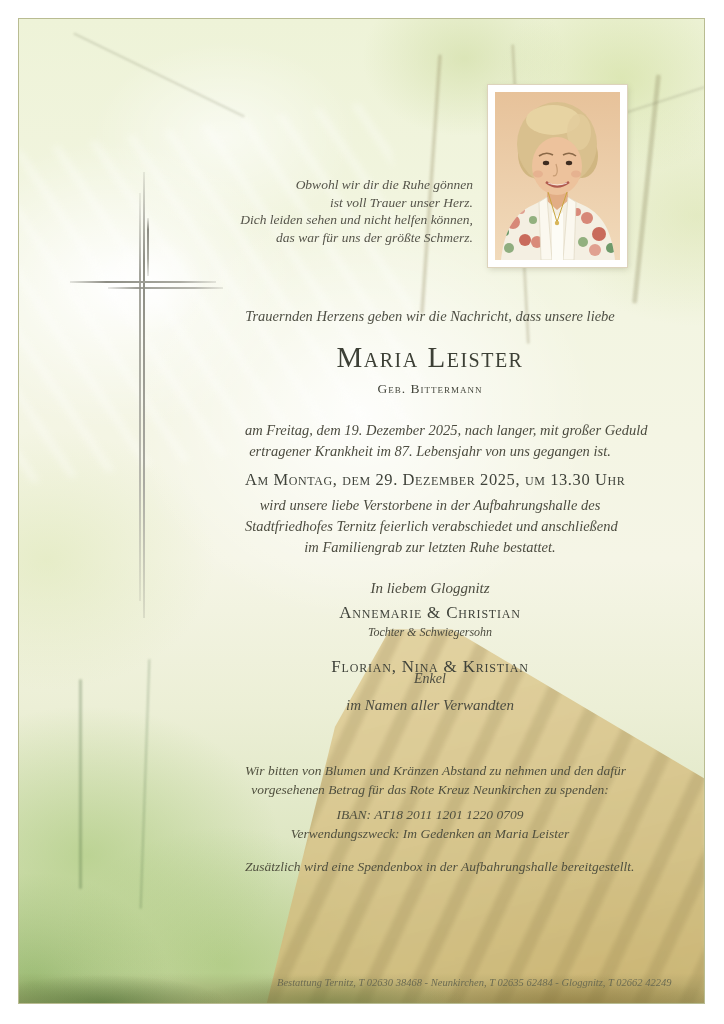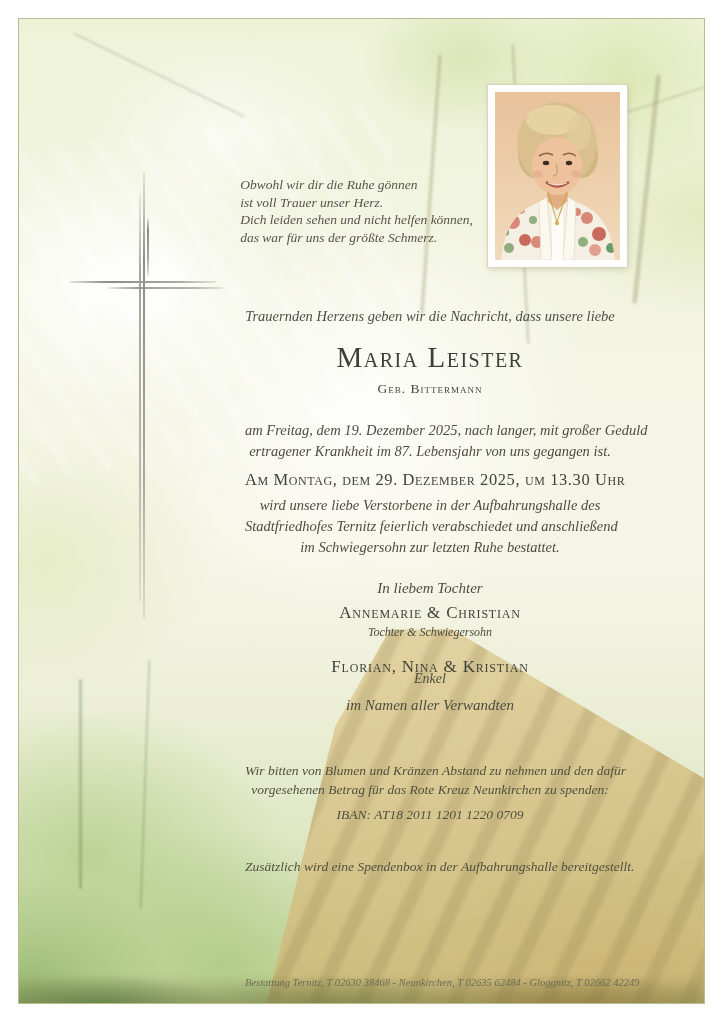--- a/index.html
+++ b/index.html
@@ -60,39 +60,39 @@
 
   
   .photo{position:absolute;left:488px;top:85px;width:139px;height:182px;background:#ffffff;
          padding:7px;box-sizing:border-box;z-index:4;
          box-shadow:0 0 0 1px #ddd3bc, 1px 2px 6px rgba(90,90,60,.25);}
 
   
   .txt{position:absolute;z-index:5;}
   .line{white-space:nowrap;text-align:center;}
   .col{left:245px;width:370px;text-align:center;}
-  .poem{right:251px;top:176px;font-style:italic;font-size:13.5px;
+  .poem{right:251px;top:176px;text-align:right;font-style:italic;font-size:13.5px;
         line-height:17.5px;color:#55544a;margin-left:36px;}
   .intro{top:308px;font-style:italic;font-size:14.5px;color:#4e4f44;}
   .name{top:341px;font-variant:small-caps;font-size:29px;letter-spacing:1.5px;color:#3d4036;}
   .maiden{top:381px;font-variant:small-caps;font-size:13.5px;letter-spacing:1px;color:#44463c;}
   .passing{top:420px;font-style:italic;font-size:14.5px;line-height:21px;color:#4c4c40;}
   .svcdate{top:470px;font-variant:small-caps;font-size:16.5px;letter-spacing:.6px;color:#3f423a;}
   .svcdet{top:495px;font-style:italic;font-size:14.5px;line-height:21px;color:#4c4c40;}
   .gedenken{top:580px;font-style:italic;font-size:15px;color:#4c4c40;}
   .names1{top:603px;font-variant:small-caps;font-size:17px;letter-spacing:.8px;color:#3f423a;}
   .rel1{top:625px;font-style:italic;font-size:12px;color:#4c4c40;}
   .names2{top:649px;font-variant:small-caps;font-size:17px;letter-spacing:.8px;color:#3f423a;margin-top:8px;}
   .rel2{top:671px;font-style:italic;font-size:14px;color:#4c4c40;}
   .closing{top:697px;font-style:italic;font-size:15px;color:#4c4c40;}
   .donreq{top:761px;font-style:italic;font-size:13.5px;line-height:19px;color:#50503f;}
   .iban{top:807px;font-style:italic;font-size:13.5px;color:#50503f;}
   .purpose{top:826px;font-style:italic;font-size:13.5px;color:#50503f;}
   .note{top:859px;font-style:italic;font-size:13.5px;color:#50503f;}
-  .footer{top:977px;font-style:italic;font-size:10.5px;color:#6c6c52;}
+  .footer{top:977px;font-style:italic;font-size:10.5px;color:#6c6c52;margin-left:32px;}
 </style>
 </head>
 <body>
 
 <div class="page">
 
   <div class="art">
     <div class="rays"></div>
     <div class="trunk t1"></div>
     <div class="trunk t2"></div>
@@ -177,32 +177,33 @@
   <div class="txt col maiden line">Geb. Bittermann</div>
   <div class="txt col passing">
     <div class="line">am Freitag, dem 19. Dezember 2025, nach langer, mit großer Geduld</div>
     <div class="line">ertragener Krankheit im 87. Lebensjahr von uns gegangen ist.</div>
   </div>
 
   <div class="txt col svcdate line">Am Montag, dem 29. Dezember 2025, um 13.30 Uhr</div>
   <div class="txt col svcdet">
     <div class="line">wird unsere liebe Verstorbene in der Aufbahrungshalle des</div>
     <div class="line">Stadtfriedhofes Ternitz feierlich verabschiedet und anschließend</div>
-    <div class="line">im Schwiegersohn zur letzten Ruhe bestattet.</div>
-  </div>
-
-  <div class="txt col gedenken line">In liebem Tochter</div>
+    <div class="line">im Familiengrab zur letzten Ruhe bestattet.</div>
+  </div>
+
+  <div class="txt col gedenken line">In liebem Gloggnitz</div>
   <div class="txt col names1 line">Annemarie &amp; Christian</div>
   <div class="txt col rel1 line">Tochter &amp; Schwiegersohn</div>
   <div class="txt col names2 line">Florian, Nina &amp; Kristian</div>
   <div class="txt col closing line">im Namen aller Verwandten</div>
   <div class="txt col rel2 line">Enkel</div>
 
   <div class="txt col donreq">
     <div class="line">Wir bitten von Blumen und Kränzen Abstand zu nehmen und den dafür</div>
     <div class="line">vorgesehenen Betrag für das Rote Kreuz Neunkirchen zu spenden:</div>
   </div>
   <div class="txt col iban line">IBAN: AT18 2011 1201 1220 0709</div>
+  <div class="txt col purpose line">Verwendungszweck: Im Gedenken an Maria Leister</div>
   <div class="txt col note line">Zusätzlich wird eine Spendenbox in der Aufbahrungshalle bereitgestellt.</div>
 
   <div class="txt col footer line">Bestattung Ternitz, T 02630 38468 - Neunkirchen, T 02635 62484 - Gloggnitz, T 02662 42249</div>
 
 </div>
 
 </body></html>

